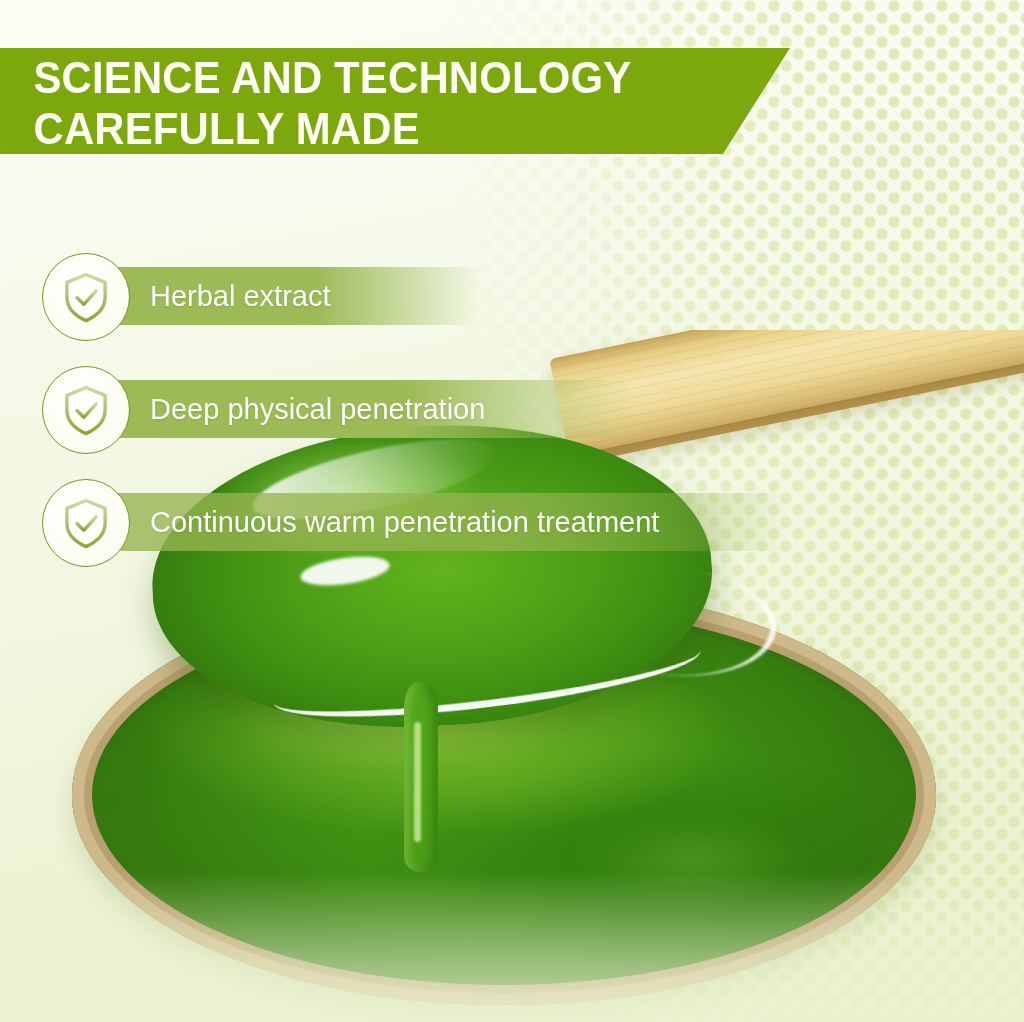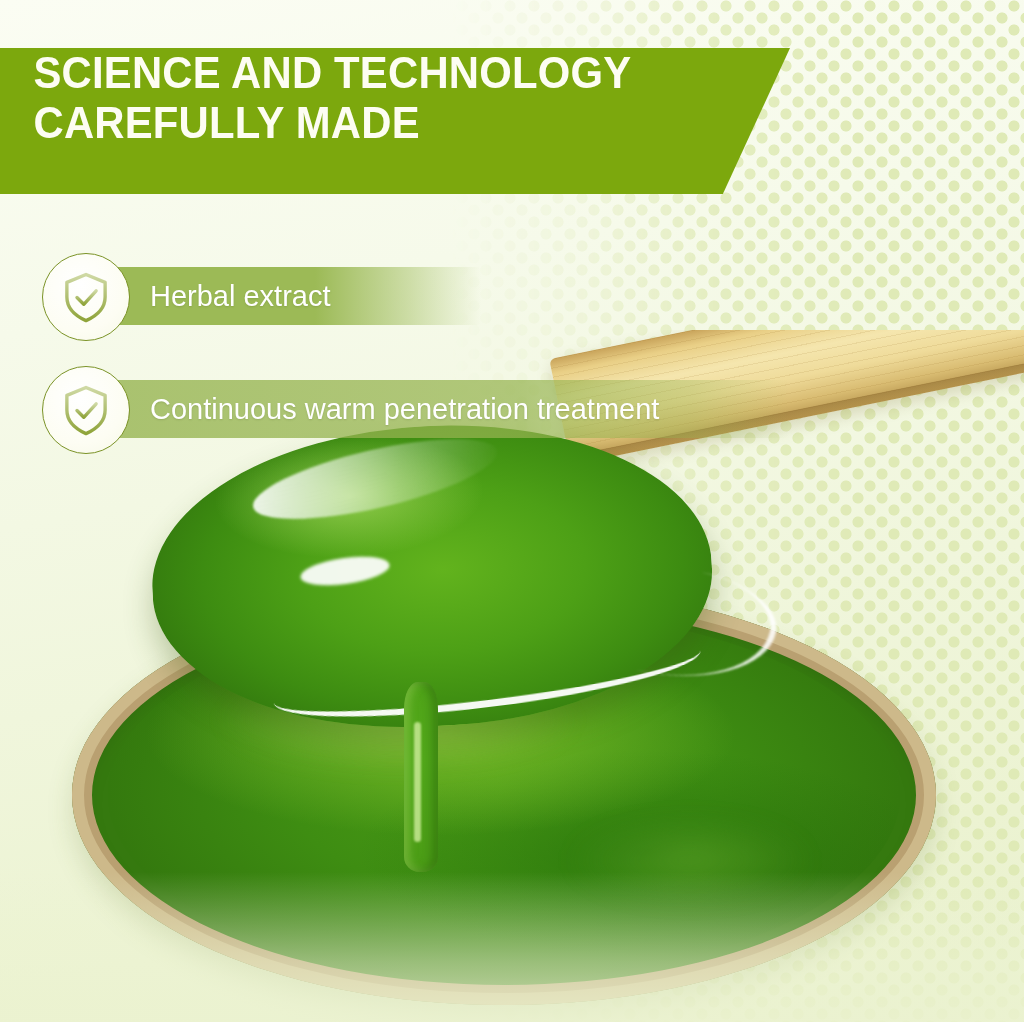--- a/index.html
+++ b/index.html
@@ -123,24 +123,24 @@
     border-radius:40% 40% 45% 45%/14% 14% 8% 8%;
     box-shadow:inset -6px 0 10px rgba(20,70,4,.35), inset 5px 0 8px rgba(190,230,120,.35);
   }
   .drip-hi{
     position:absolute;left:414px;top:392px;width:7px;height:120px;border-radius:4px;
     background:rgba(220,245,170,.72);filter:blur(1px);
   }
 
   
   .banner{
-    position:absolute;left:0;top:48px;width:790px;height:146px;
+    position:absolute;left:0;top:48px;width:790px;height:106px;
     background:#7ca80d;
     clip-path:polygon(0 0, 100% 0, 91.5% 100%, 0 100%);
-    display:flex;align-items:flex-start;
+    display:flex;align-items:flex-end;
   }
   .banner h1{
     margin:0;padding:0 0 0 36px;
     color:#fdfdf2;
     font-size:45px;line-height:1.12;
     font-weight:700;letter-spacing:.2px;
     transform:scaleX(.93);transform-origin:left center;
     white-space:pre-line;
   }
 
@@ -223,28 +223,39 @@
               <stop offset="0%" stop-color="#cfd9a4"></stop>
               <stop offset="100%" stop-color="#8fa43a"></stop>
             </linearGradient>
           </defs>
           <path d="M24 4 L41 11 v13 c0 10-8 17-17 21 C15 41 7 34 7 24 V11 Z" fill="none" stroke="url(#shg1)" stroke-width="3" stroke-linejoin="round"></path>
           <path d="M16 24.5 l6 6 L33 18.5" fill="none" stroke="url(#shg1)" stroke-width="3" stroke-linecap="round" stroke-linejoin="round"></path>
         </svg>
       </div>
     </div>
 
-
-    <div class="feature feature-3">
+    <div class="feature feature-2">
       <div class="pill">
-        <span class="pill-label">Continuous warm penetration treatment</span>
+        <span class="pill-label">Deep physical penetration</span>
       </div>
       <div class="badge">
         <svg width="54" height="54" viewBox="0 0 48 48" aria-hidden="true">
           <path d="M24 4 L41 11 v13 c0 10-8 17-17 21 C15 41 7 34 7 24 V11 Z" fill="none" stroke="url(#shg1)" stroke-width="3" stroke-linejoin="round"></path>
           <path d="M16 24.5 l6 6 L33 18.5" fill="none" stroke="url(#shg1)" stroke-width="3" stroke-linecap="round" stroke-linejoin="round"></path>
         </svg>
       </div>
     </div>
 
+    <div class="feature feature-3">
+      <div class="pill">
+        <span class="pill-label">Continuous warm penetration treatment</span>
+      </div>
+      <div class="badge">
+        <svg width="54" height="54" viewBox="0 0 48 48" aria-hidden="true">
+          <path d="M24 4 L41 11 v13 c0 10-8 17-17 21 C15 41 7 34 7 24 V11 Z" fill="none" stroke="url(#shg1)" stroke-width="3" stroke-linejoin="round"></path>
+          <path d="M16 24.5 l6 6 L33 18.5" fill="none" stroke="url(#shg1)" stroke-width="3" stroke-linecap="round" stroke-linejoin="round"></path>
+        </svg>
+      </div>
+    </div>
+
   </div>
 
 </div>
 
 </body></html>

